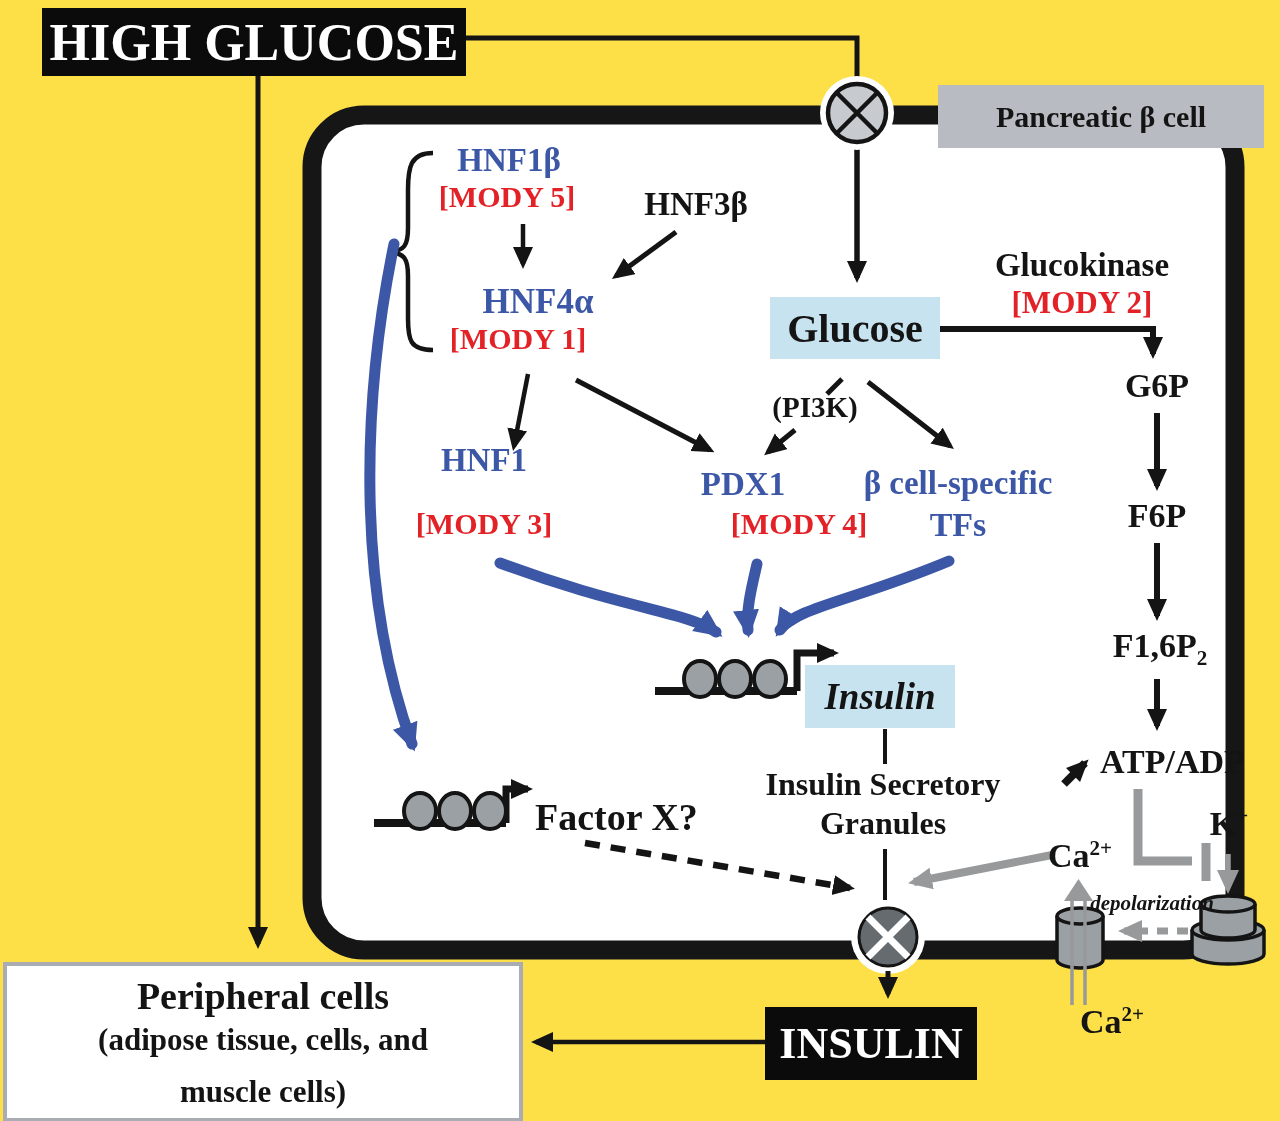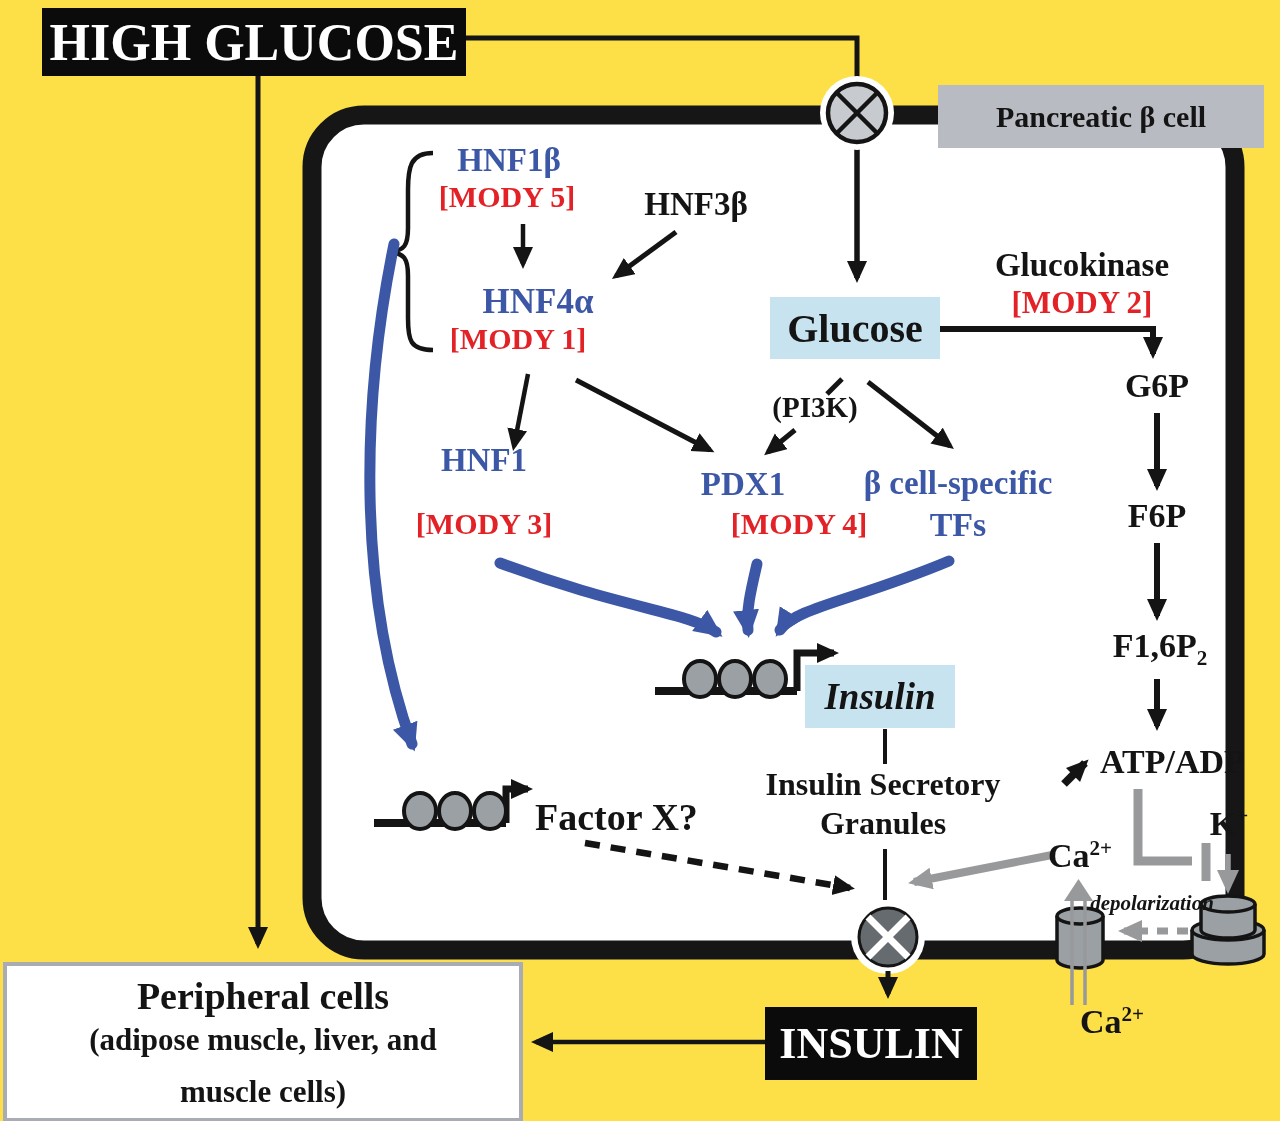--- a/index.html
+++ b/index.html
@@ -152,21 +152,21 @@
   <div class="box bluebox ital" style="left:805px;top:665px;width:150px;height:63px;font-size:37px;">
     <span>Insulin</span>
   </div>
 
   <div class="box blackbox" style="left:765px;top:1007px;width:212px;height:73px;font-size:44px;">
     <span>INSULIN</span>
   </div>
 
   <div class="box peripheral" style="left:3px;top:962px;width:512px;height:152px;">
     <div style="font-size:38px;">Peripheral cells</div>
-    <div style="font-size:31px;margin-top:4px;">(adipose muscle, liver, and</div>
+    <div style="font-size:31px;margin-top:4px;">(adipose tissue, cells, and</div>
     <div style="font-size:31px;margin-top:16px;">muscle cells)</div>
   </div>
 
 
   <div class="t ctr" style="left:1082px;top:248px;font-size:33px;">Glucokinase</div>
   <div class="t ctr red" style="left:1082px;top:287px;font-size:31px;">[MODY 2]</div>
 
   <div class="t ctr" style="left:1157px;top:368px;font-size:34px;">G6P</div>
   <div class="t ctr" style="left:1157px;top:498px;font-size:34px;">F6P</div>
   <div class="t ctr" style="left:1160px;top:628px;font-size:34px;">

